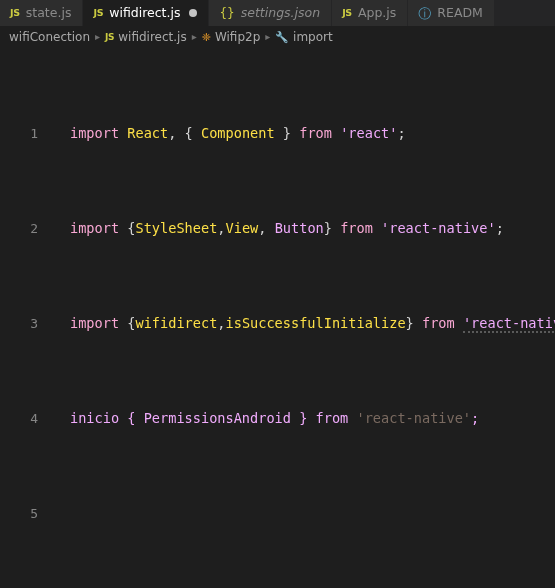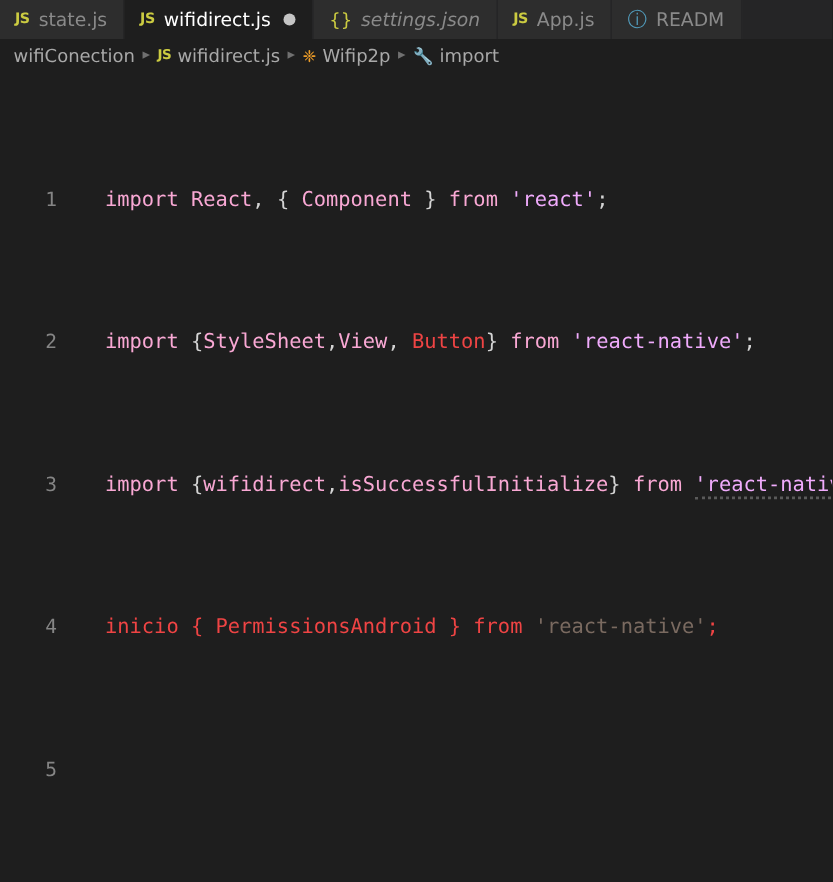--- a/index.html
+++ b/index.html
@@ -127,26 +127,26 @@
   .ltext {
     flex: 1;
     padding-left: 27px;
     line-height: 19px;
     position: relative;
     overflow: hidden;
   }
 
   
   .kw      { color: #f9a8d4; }  
-  .var     { color: #f9a8d4; }
+  .var     { color: #fde047; }
   .cls     { color: #4ec9b0; }
   .str     { color: #f0abfc; }
   .punc    { color: #d4d4d4; }
   .plain   { color: #d4d4d4; }
-  .dim     { color: #ef4444; }
+  .dim     { color: #f0abfc; }
   .dimstr  { color: #7a6a60; }
 
   
   .squig {
     border-bottom: 2px dotted #5a5a5a;
     padding-bottom: 0px;
   }
 </style>
 </head>
 <body>

